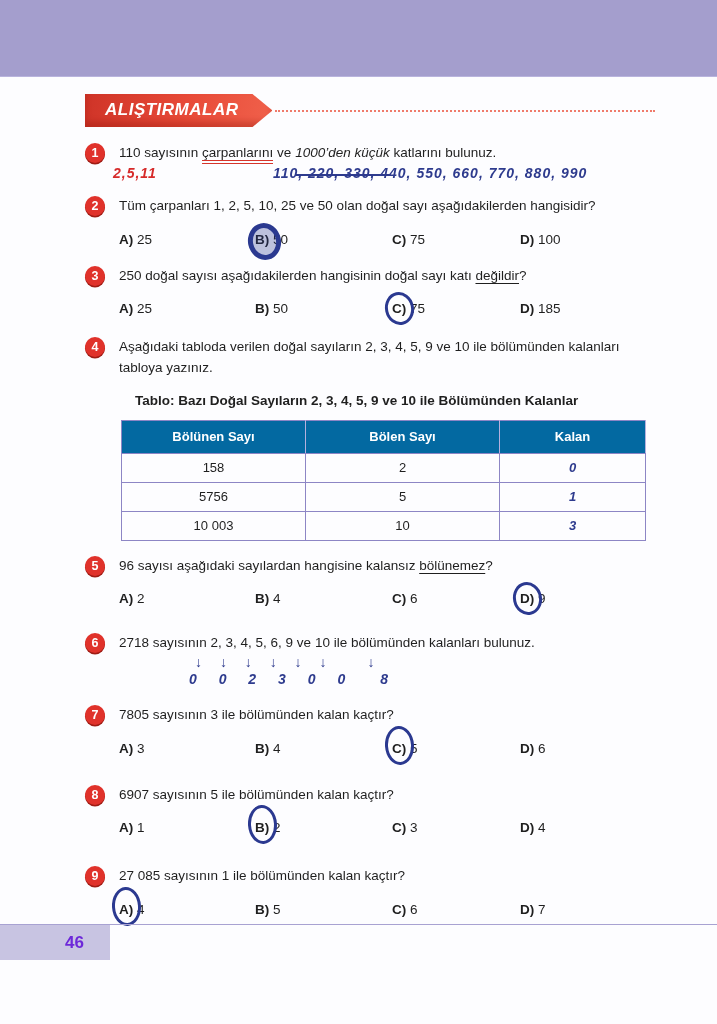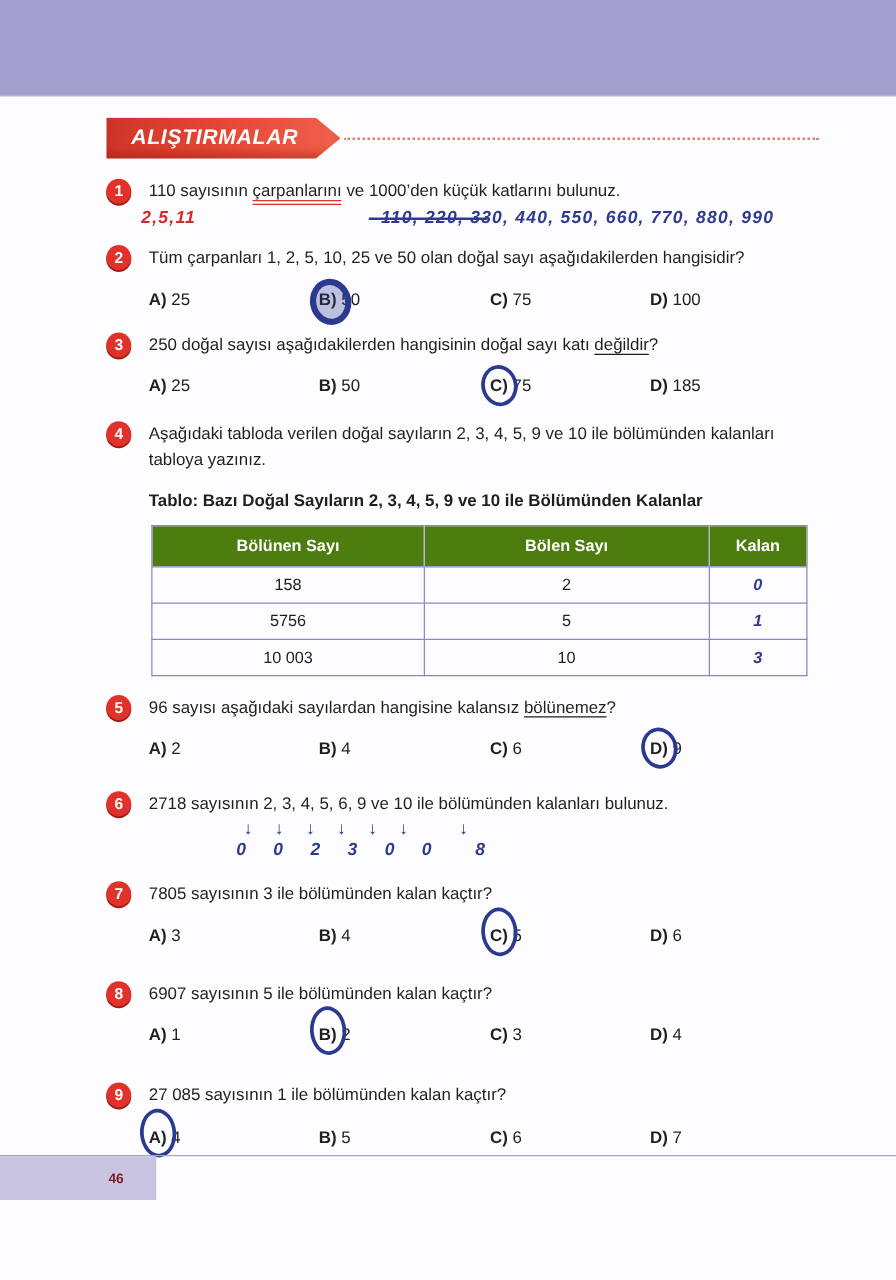--- a/index.html
+++ b/index.html
@@ -27,50 +27,50 @@
   .q5{margin-top:15px}.q6{margin-top:24px}.q7{margin-top:18px}.q8{margin-top:26px}.q9{margin-top:28px}
 
   .opts{display:grid;grid-template-columns:136px 137px 128px 1fr;margin-top:13px;}
   .olabel{font-weight:bold;position:relative;display:inline-block;}
   .ink{position:absolute;left:-7px;top:-7px;width:23px;height:27px;border:3px solid #2b3990;
        border-radius:50%;transform:rotate(-12deg);}
   .ink-heavy{border-width:5px;background:rgba(43,57,144,.30);}
   .ink-tall{height:33px;top:-13px;transform:rotate(-4deg);}
 
   .u-red{border-bottom:4px double #d6352b;padding-bottom:0;}
-  .u-blue{border-bottom:2px solid #2e3b8e;padding-bottom:14px;}
+  .u-blue{border-bottom:2px solid #2e3b8e;padding-bottom:14px;font-style:italic;}
   .u-black{text-decoration:underline;text-underline-offset:3px;}
 
   .hw{font-style:italic;font-weight:bold;letter-spacing:1px;font-size:14px;}
   .hw.red{color:#d62a2a;}
   .hw.blue{color:#2e3b8e;}
-  .q1-hw{display:flex;margin-top:0;gap:32px;}
+  .q1-hw{display:flex;margin-top:0;}
   .q1-hw .red{margin-left:-6px;}
   .q1-hw .blue{margin-left:116px;white-space:nowrap;}
 
   
-  .table-title{font-weight:bold;margin:13px 0 9px 0;font-size:13.5px;}
+  .table-title{font-weight:bold;margin:13px 0 9px 16px;font-size:13.5px;}
   .dtable{border-collapse:collapse;width:525px;margin-left:2px;}
-  .dtable th{background:#4d7c0f;color:#fff;font-size:13px;font-weight:bold;padding:6px 21px;
+  .dtable th{background:#0369a1;color:#fff;font-size:13px;font-weight:bold;padding:6px 4px;
              border:1.5px solid #8d86c5;border-right:1.5px solid #b5b0dd;text-align:center;}
   .dtable td{border:1.5px solid #8d86c5;text-align:center;font-size:13px;padding:2px 4px;height:24px;}
   .hw-cell{font-style:italic;font-weight:bold;color:#2e3b8e;font-size:19px;line-height:1;letter-spacing:0;}
 
   
   .q6-hw{line-height:1.15;margin-top:1px;}
   .q6-arrows .grp{margin-left:76px;letter-spacing:7px;}
   .q6-arrows .last{margin-left:34px;}
   .q6-vals .grp{margin-left:70px;letter-spacing:9px;}
   .q6-vals .last{margin-left:26px;}
 
   
   .footer-rule{position:absolute;left:0;top:924px;width:717px;border-top:1.5px solid #a8a2d2;}
-  .page-num-box{position:absolute;left:0;top:925px;width:125px;height:35px;background:#c8c4e2;
+  .page-num-box{position:absolute;left:0;top:925px;width:110px;height:35px;background:#c8c4e2;
                 display:flex;align-items:center;justify-content:flex-end;padding-right:26px;
-                box-sizing:border-box;font-weight:bold;font-size:11px;color:#7f1d1d;}
+                box-sizing:border-box;font-weight:bold;font-size:17px;color:#6d28d9;}
 </style>
 </head>
 <body>
 
 <div class="page">
   <div class="topbar"></div>
 
   <div class="content">
 
     <div class="banner-row">

